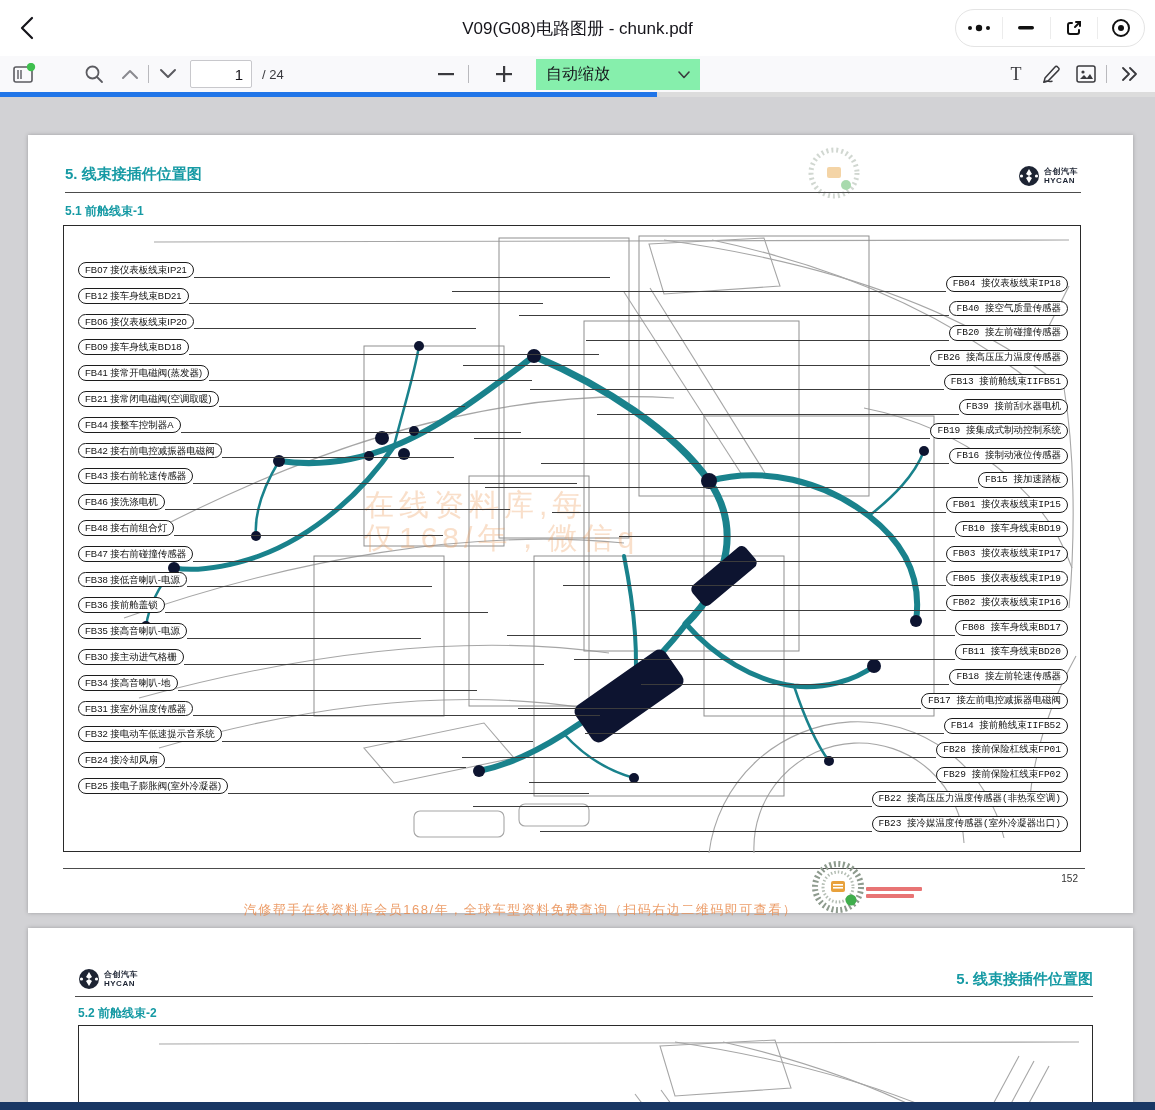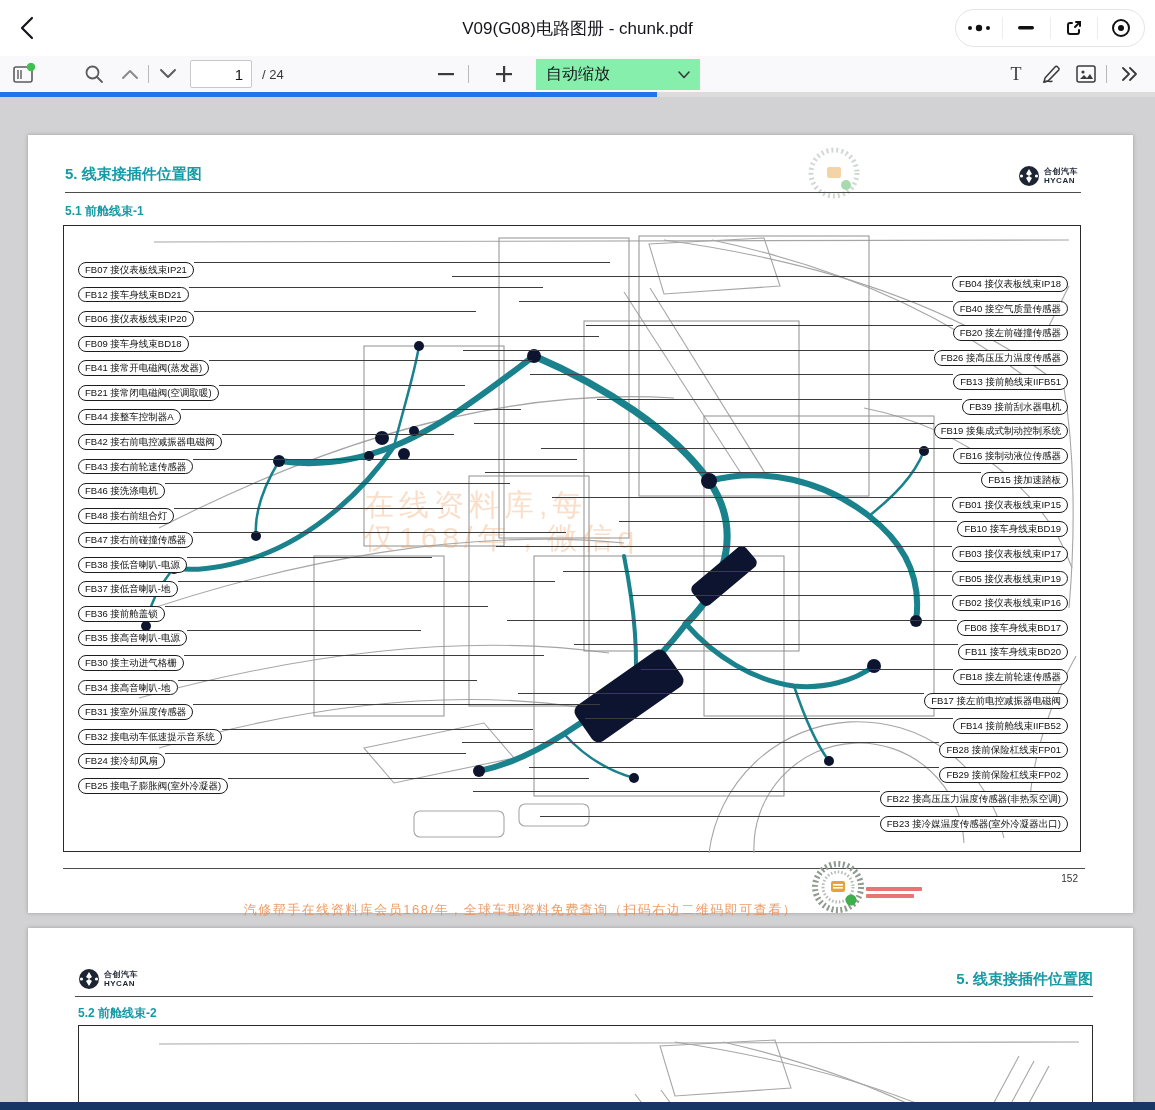--- a/index.html
+++ b/index.html
@@ -40,22 +40,22 @@
   .brand { display:flex; align-items:center; gap:4px; }
   .brand-txt { font-size:8px; font-weight:bold; color:#1d2433; line-height:1.15; letter-spacing:.5px; }
 
   
   .diagram-box { position:absolute; left:35px; top:90px; width:1018px; height:627px; border:1px solid #2a2a2a; background:#fff; }
   .diagram-box svg.carart { position:absolute; inset:0; }
   .wm { position:absolute; left:300px; top:262px; width:480px; color:rgba(236,150,80,0.30); font-size:30px; letter-spacing:5px; line-height:1.1; pointer-events:none; }
 
   .labels { position:absolute; display:flex; flex-direction:column; justify-content:space-between; z-index:5; }
   .labels-left  { left:14px;  top:36px;  height:532px; width:560px; }
-  .labels-right { left:360px; top:50px;  height:556px; right:12px; }
-  .lrow { display:flex; align-items:flex-start; }
+  .labels-right { left:360px; top:50px;  height:556px; right:12px;font-family:Liberation Mono, monospace; }
+  .lrow { display:flex; align-items:flex-end; }
   .pill { border:1.3px solid #1c1c1c; border-radius:9px; background:#fff; font-size:9.5px; color:#111; padding:1px 6px; white-space:nowrap; line-height:1.25; z-index:6; }
   .leader { flex:1; height:0; border-top:1px solid #3c3c3c; }
 
   .pgnum { position:absolute; right:55px; top:738px; font-size:10px; color:#333; }
   .footer-rule { position:absolute; left:35px; right:48px; top:733px; height:1px; background:#4c4c4c; }
   .footer-note { position:absolute; left:0; right:120px; top:766px; text-align:center; font-size:13px; letter-spacing:1.5px; color:rgba(233,140,79,0.85); }
 
   .stamp { position:absolute; width:52px; height:52px; }
   .stamp-top { left:780px; top:12px; opacity:.45; }
   .stamp-bottom { left:784px; top:726px; }
@@ -359,24 +359,20 @@
               <span class="pill">FB47 接右前碰撞传感器</span>
               <span class="leader" style="margin-right: 72px;"></span>
             </div>
 
 
             <div class="lrow">
               <span class="pill">FB38 接低音喇叭-电源</span>
               <span class="leader" style="margin-right: 206px;"></span>
             </div>
 
-            <div class="lrow">
-              <span class="pill">FB37 接低音喇叭-地</span>
-              <span class="leader" style="margin-right: 83px;"></span>
-            </div>
 
             <div class="lrow">
               <span class="pill">FB36 接前舱盖锁</span>
               <span class="leader" style="margin-right: 150px;"></span>
             </div>
 
             <div class="lrow">
               <span class="pill">FB35 接高音喇叭-电源</span>
               <span class="leader" style="margin-right: 217px;"></span>
             </div>

